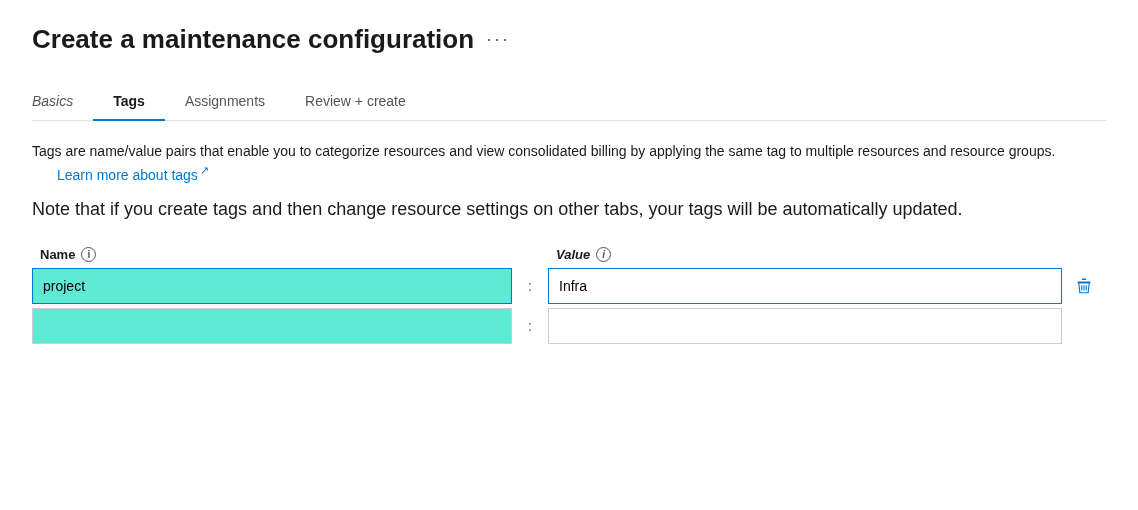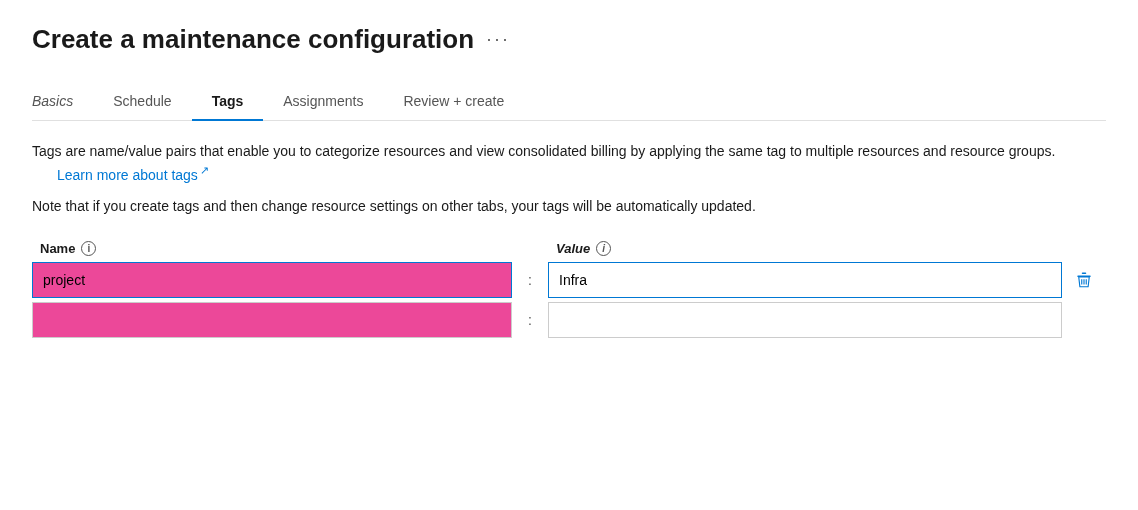--- a/index.html
+++ b/index.html
@@ -63,21 +63,21 @@
       margin-bottom: 10px;
       max-width: 1060px;
     }
     .description a {
       color: #0078d4;
       text-decoration: none;
       margin-left: 25px;
     }
     .note {
       color: #1a1a1a;
-      font-size: 14px;
+      font-size: 18px;
       line-height: 1.5;
       margin-bottom: 24px;
       max-width: 1000px;
     }
     .table-container {
       width: 100%;
     }
     .col-headers {
       display: flex;
       align-items: center;
@@ -116,21 +116,21 @@
       color: #555;
       cursor: pointer;
       flex-shrink: 0;
     }
     .tag-name-input {
       width: 480px;
       border: 1.5px solid #0078d4;
       outline: none;
       padding: 6px 10px;
       font-size: 14px;
-      background: #ec4899;
+      background: #5eead4;
       height: 36px;
     }
     .tag-name-input.empty {
       border: 1px solid #ccc;
     }
     .tag-separator {
       width: 36px;
       text-align: center;
       font-size: 14px;
       color: #555;
@@ -179,23 +179,20 @@
 <div class="page">
 
   <div class="title-row">
     <h1 class="page-title">Create a maintenance configuration</h1>
     <span class="ellipsis-btn">···</span>
   </div>
 
   <div class="tabs">
     <div class="tab">
       <span>Basics</span>
-    </div>
-    <div class="tab">
-      <span>Schedule</span>
     </div>
     <div class="tab active">
       <span>Tags</span>
     </div>
     <div class="tab">
       <span>Assignments</span>
     </div>
     <div class="tab">
       <span>Review + create</span>
     </div>

